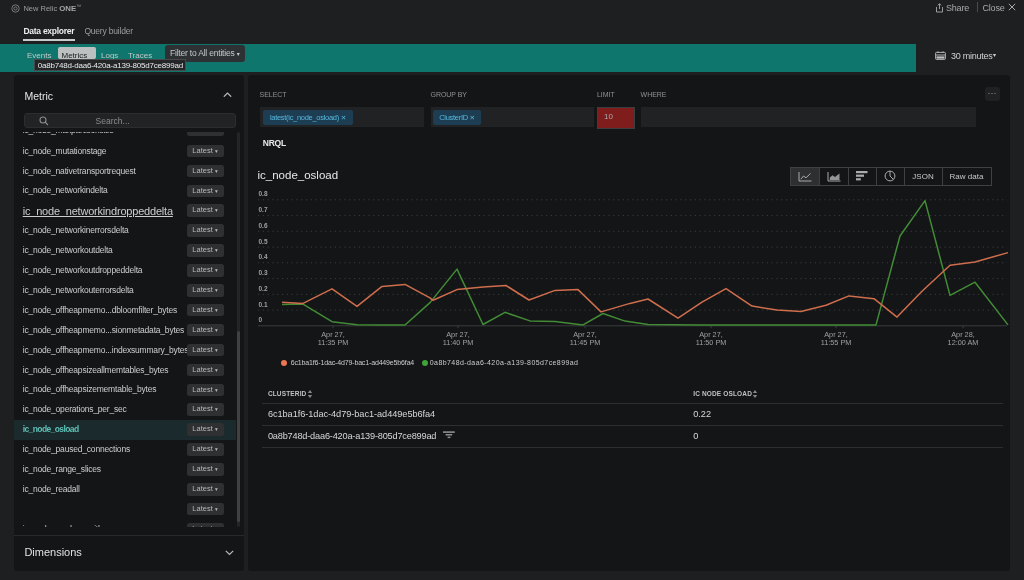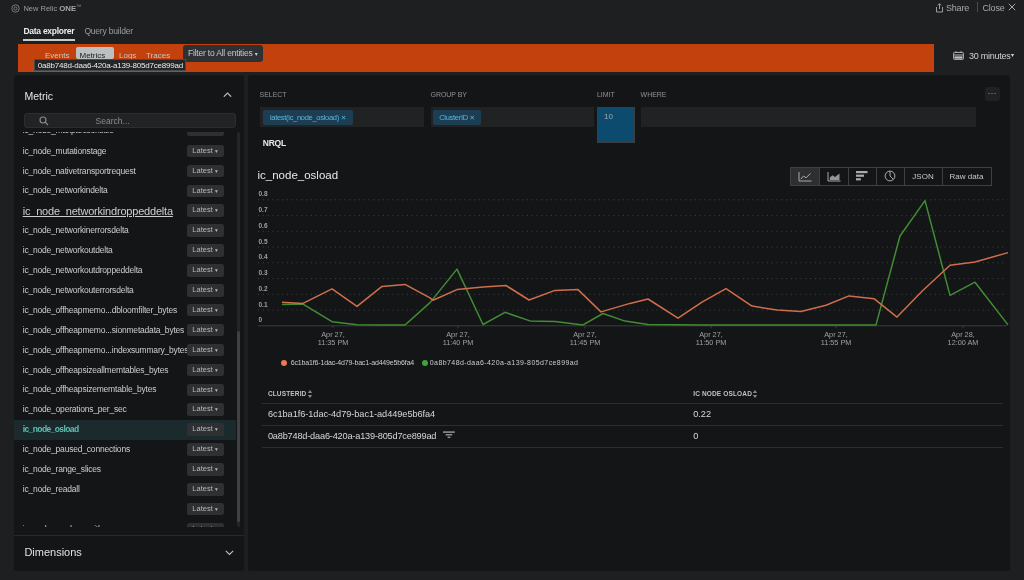--- a/index.html
+++ b/index.html
@@ -27,21 +27,21 @@
       <path d="M4.5 6 L4.5 0.8 M2.8 2.4 L4.5 0.7 L6.2 2.4"></path>
     </svg>
     <div class="abs nw" style="left:946px;top:2.8px;font-size:9px;letter-spacing:-0.2px;color:#a6a9ab;">Share</div>
     <div class="abs" style="left:976.5px;top:2px;width:1px;height:10px;background:#4a4c4e;"></div>
     <div class="abs nw" style="left:982.5px;top:2.8px;font-size:9px;letter-spacing:-0.2px;color:#a6a9ab;">Close</div>
     <svg class="abs" style="left:1007.5px;top:3px" width="8" height="8" viewBox="0 0 8 8" stroke="#a6a9ab" stroke-width="1">
       <path d="M0.8 0.8 L7.2 7.2 M7.2 0.8 L0.8 7.2"></path>
     </svg>
   </div>
 
-  <div class="abs" style="left:0;top:44px;width:916px;height:27.5px;background:#c2410c;margin-left:18px;">
+  <div class="abs" style="left:0;top:44px;width:916px;height:27.5px;background:#0f766e;">
     <div class="abs nw" style="left:27px;top:6.5px;font-size:8px;color:#c3c6c7;">Events</div>
     <div class="abs" style="left:57.5px;top:2.5px;width:38px;height:12.5px;background:#bcc0c1;border-radius:2px;"></div>
     <div class="abs nw" style="left:61.5px;top:6.5px;font-size:8px;color:#1a1b1c;">Metrics</div>
     <div class="abs nw" style="left:101px;top:6.5px;font-size:8px;color:#c3c6c7;">Logs</div>
     <div class="abs nw" style="left:128px;top:6.5px;font-size:8px;color:#c3c6c7;">Traces</div>
     <div class="abs nw" style="left:165px;top:1px;width:79.5px;height:16.5px;background:#2e3134;border-radius:3px;font-size:8.5px;letter-spacing:-0.2px;color:#c6c9ca;line-height:16px;text-align:center;">Filter to All entities <span style="font-size:6px;">▾</span></div>
 
     <svg class="abs" style="left:934.9px;top:7px" width="11" height="9" viewBox="0 0 11 9" fill="none" stroke="#c0c3c4" stroke-width="0.9">
       <rect x="0.6" y="1.4" width="9.8" height="7" rx="0.8"></rect>
       <path d="M1 4 L10 4"></path>
@@ -127,21 +127,21 @@
   <div class="abs nw" style="left:259.6px;top:91.3px;font-size:7px;letter-spacing:-0.05px;color:#8f9294;">SELECT</div>
   <div class="abs nw" style="left:430.5px;top:91.3px;font-size:7px;letter-spacing:-0.05px;color:#8f9294;">GROUP BY</div>
   <div class="abs nw" style="left:597px;top:91.3px;font-size:7px;letter-spacing:-0.05px;color:#8f9294;">LIMIT</div>
   <div class="abs nw" style="left:640.6px;top:91.3px;font-size:7px;letter-spacing:-0.05px;color:#8f9294;">WHERE</div>
   <div class="abs" style="left:985px;top:86.5px;width:14.6px;height:14px;background:#202123;border-radius:3px;">
       <div style="font-size:9px;color:#9b9ea0;text-align:center;line-height:9px;letter-spacing:0.5px;">...</div>
     </div>
 
   <div class="abs" style="left:259.6px;top:107px;width:164px;height:19.5px;background:#202223;"></div>
   <div class="abs" style="left:430.5px;top:107px;width:163.7px;height:19.5px;background:#202223;"></div>
-  <div class="abs nw" style="left:597px;top:107px;width:37.7px;height:36px;background:#0c4a6e;border:1px solid #3b3d3f;color:#a8aaac;font-size:8px;line-height:17.5px;padding-left:6px;">10</div>
+  <div class="abs nw" style="left:597px;top:107px;width:37.7px;height:22px;background:#7f1d1d;border:1px solid #3b3d3f;color:#a8aaac;font-size:8px;line-height:17.5px;padding-left:6px;">10</div>
   <div class="abs" style="left:640.6px;top:107px;width:335.4px;height:19.5px;background:#202223;"></div>
 
   <div class="abs nw" style="left:262.7px;top:109.6px;width:90.4px;height:15px;background:#1d3e52;border-radius:2px;font-size:7.5px;letter-spacing:-0.3px;color:#57b6e0;line-height:15px;text-align:center;">latest(ic_node_osload) <span style="font-size:6.5px;">✕</span></div>
   <div class="abs nw" style="left:433.2px;top:109.6px;width:47.6px;height:15px;background:#1d3e52;border-radius:2px;font-size:7.5px;letter-spacing:-0.3px;color:#57b6e0;line-height:15px;text-align:center;">ClusterID <span style="font-size:6.5px;">✕</span></div>
 
   <div class="abs nw" style="left:262.7px;top:138.3px;font-size:8.5px;letter-spacing:-0.2px;font-weight:bold;color:#e8eaeb;">NRQL</div>
 
   <div class="abs nw" style="left:257.5px;top:168.8px;font-size:11.5px;color:#e6e8e9;">ic_node_osload</div>
 
   <div class="abs" id="btngroup" style="left:790.5px;top:166.5px;height:19.5px;">

